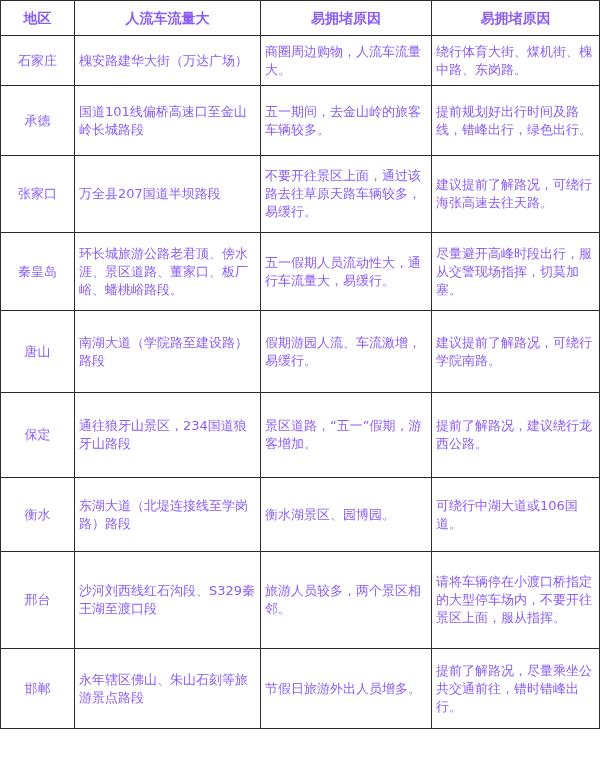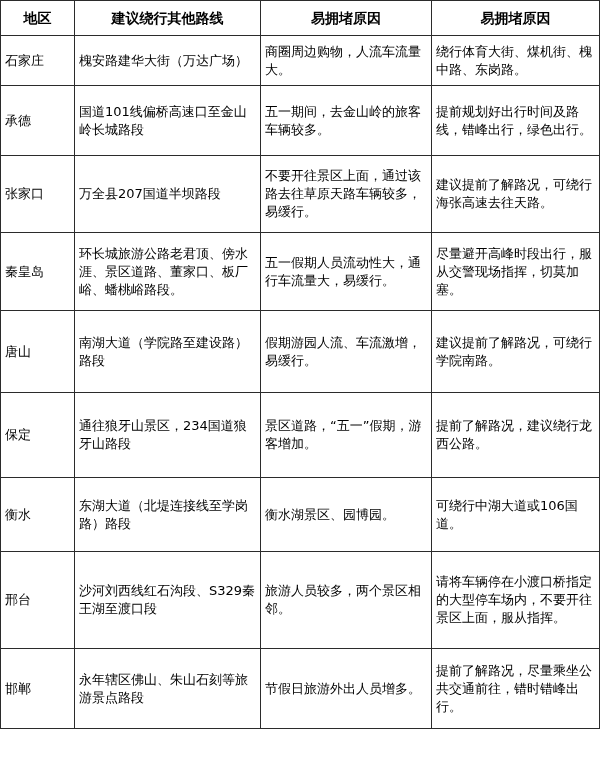--- a/index.html
+++ b/index.html
@@ -3,58 +3,58 @@
 <meta charset="utf-8">
 <style>
   html, body { margin: 0; padding: 0; background: #ffffff; }
   body { width: 600px; height: 775px; overflow: hidden; }
   table.t {
     position: absolute; left: 0; top: 0;
     width: 599px;
     border-collapse: collapse;
     table-layout: fixed;
     font-family: "DejaVu Sans", "Liberation Sans", sans-serif;
-    color: #000000;
+    color: #8b5cf6;
     font-size: 13px;
     line-height: 18px;
   }
   table.t td, table.t th {
     border: 1.5px solid #2b2b2b;
     padding: 0 4px;
     vertical-align: middle;
     word-break: break-all;
     overflow: hidden;
   }
   table.t th {
     font-weight: bold;
     text-align: center;
     font-size: 14px;
     height: 34px;
   }
-  table.t td.region { }
+  table.t td.region { text-align: center; }
   table.t td.cell { text-align: left; }
   col.c1 { width: 74px; }
   col.c2 { width: 186px; }
   col.c3 { width: 171px; }
   col.c4 { width: 168px; }
 </style>
 </head>
 <body>
 
 <table class="t">
   <colgroup>
     <col class="c1">
       <col class="c2">
       <col class="c3">
       <col class="c4">
   </colgroup>
   <thead>
     <tr>
       <th>地区</th>
-      <th>建议绕行其他路线</th>
+      <th>人流车流量大</th>
       <th>易拥堵原因</th>
       <th>易拥堵原因</th>
     </tr>
   </thead>
   <tbody>
     <tr style="height:50px">
       <td class="region">石家庄</td>
       <td class="cell">槐安路建华大街（万达广场）</td>
       <td class="cell">商圈周边购物，人流车流量大。</td>
       <td class="cell">绕行体育大街、煤机街、槐中路、东岗路。</td>

